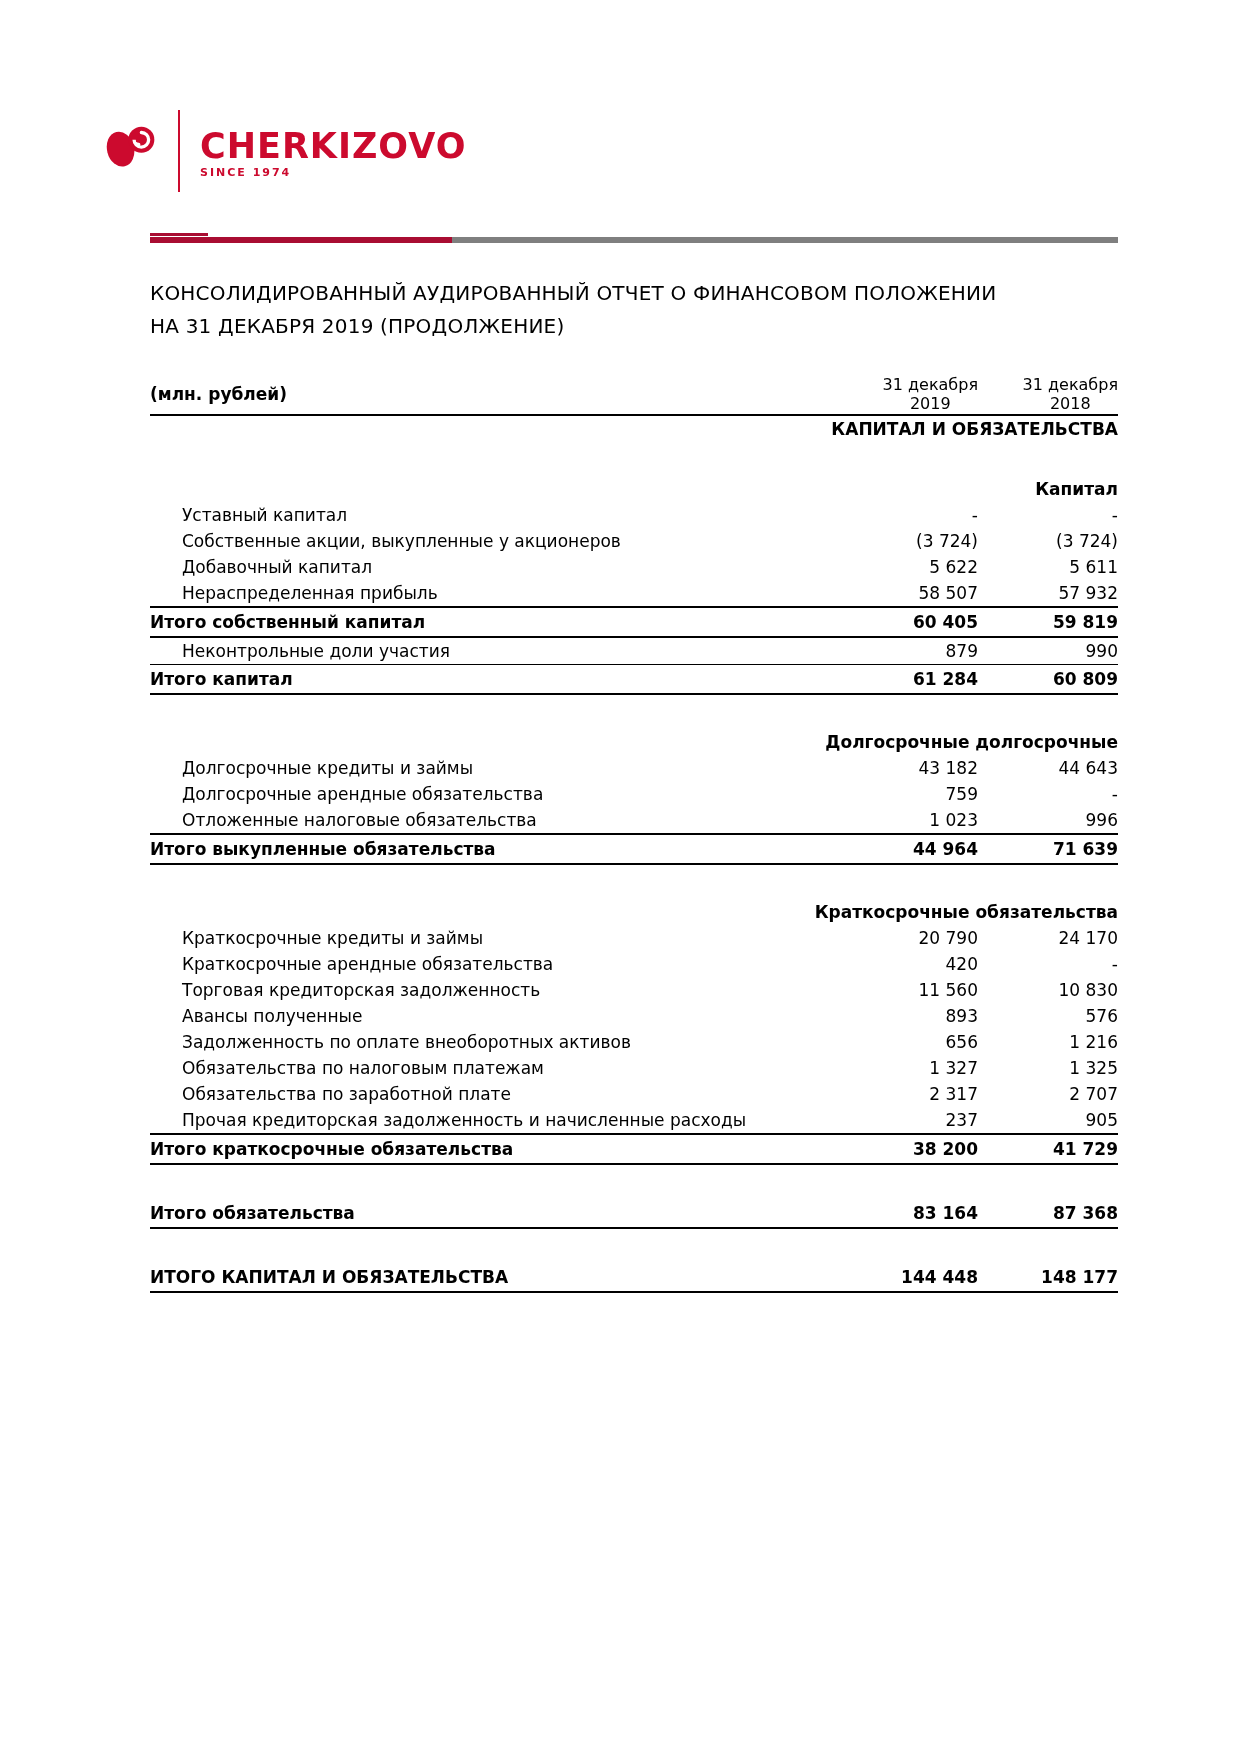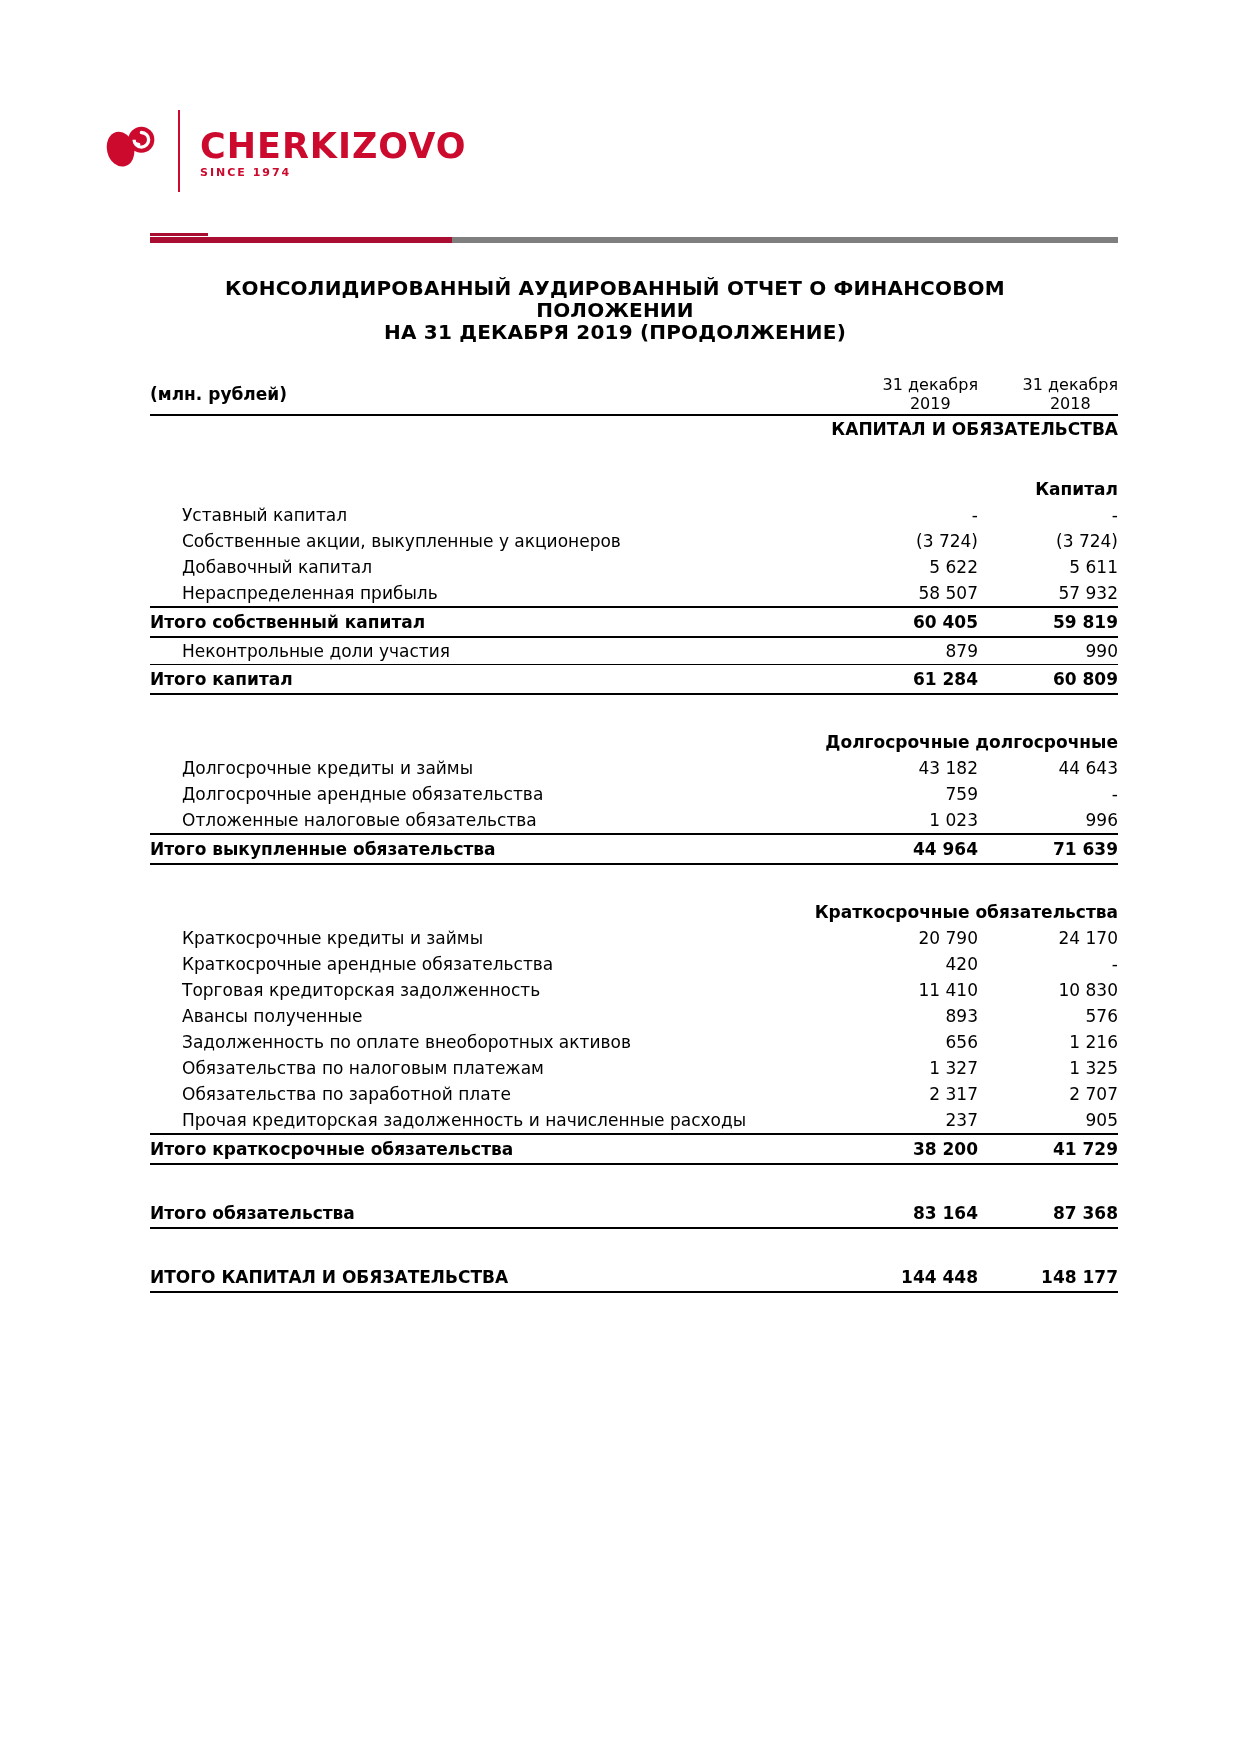--- a/index.html
+++ b/index.html
@@ -38,23 +38,22 @@
     background:var(--bar-red);
   }
   .rule-bottom{display:flex;width:968px;height:8px;}
   .rule-bottom .s1{width:253px;background:var(--bar-red);}
   .rule-bottom .s2{width:237px;background:var(--bar-gray);}
   .rule-bottom .s3{width:241px;background:var(--bar-red);}
   .rule-bottom .s4{flex:1;background:var(--bar-gray);}
   
   .doc-title{
     margin:34px 0 0 150px;width:930px;
-    font-size:20px;font-weight:bold;line-height:22px;
+    font-size:20px;font-weight:normal;line-height:33px;
     letter-spacing:.2px;
-    text-align:center;
   }
   
   .fin-table{margin:32px 0 0 150px;width:968px;}
   .thead{
     display:flex;align-items:center;
     border-bottom:2px solid #000;
     padding-bottom:1px;
   }
   .unit{flex:1;font-size:17px;font-weight:bold;}
   .colh{width:130px;display:flex;justify-content:flex-end;}
@@ -199,21 +198,21 @@
           <span class="val v1">20 790</span>
           <span class="val v2">24 170</span>
         </div>
         <div class="row row-item">
           <span class="lbl">Краткосрочные арендные обязательства</span>
           <span class="val v1">420</span>
           <span class="val v2">-</span>
         </div>
         <div class="row row-item">
           <span class="lbl">Торговая кредиторская задолженность</span>
-          <span class="val v1">11 410</span>
+          <span class="val v1">11 560</span>
           <span class="val v2">10 830</span>
         </div>
         <div class="row row-item">
           <span class="lbl">Авансы полученные</span>
           <span class="val v1">893</span>
           <span class="val v2">576</span>
         </div>
         <div class="row row-item">
           <span class="lbl">Задолженность по оплате внеоборотных активов</span>
           <span class="val v1">656</span>

